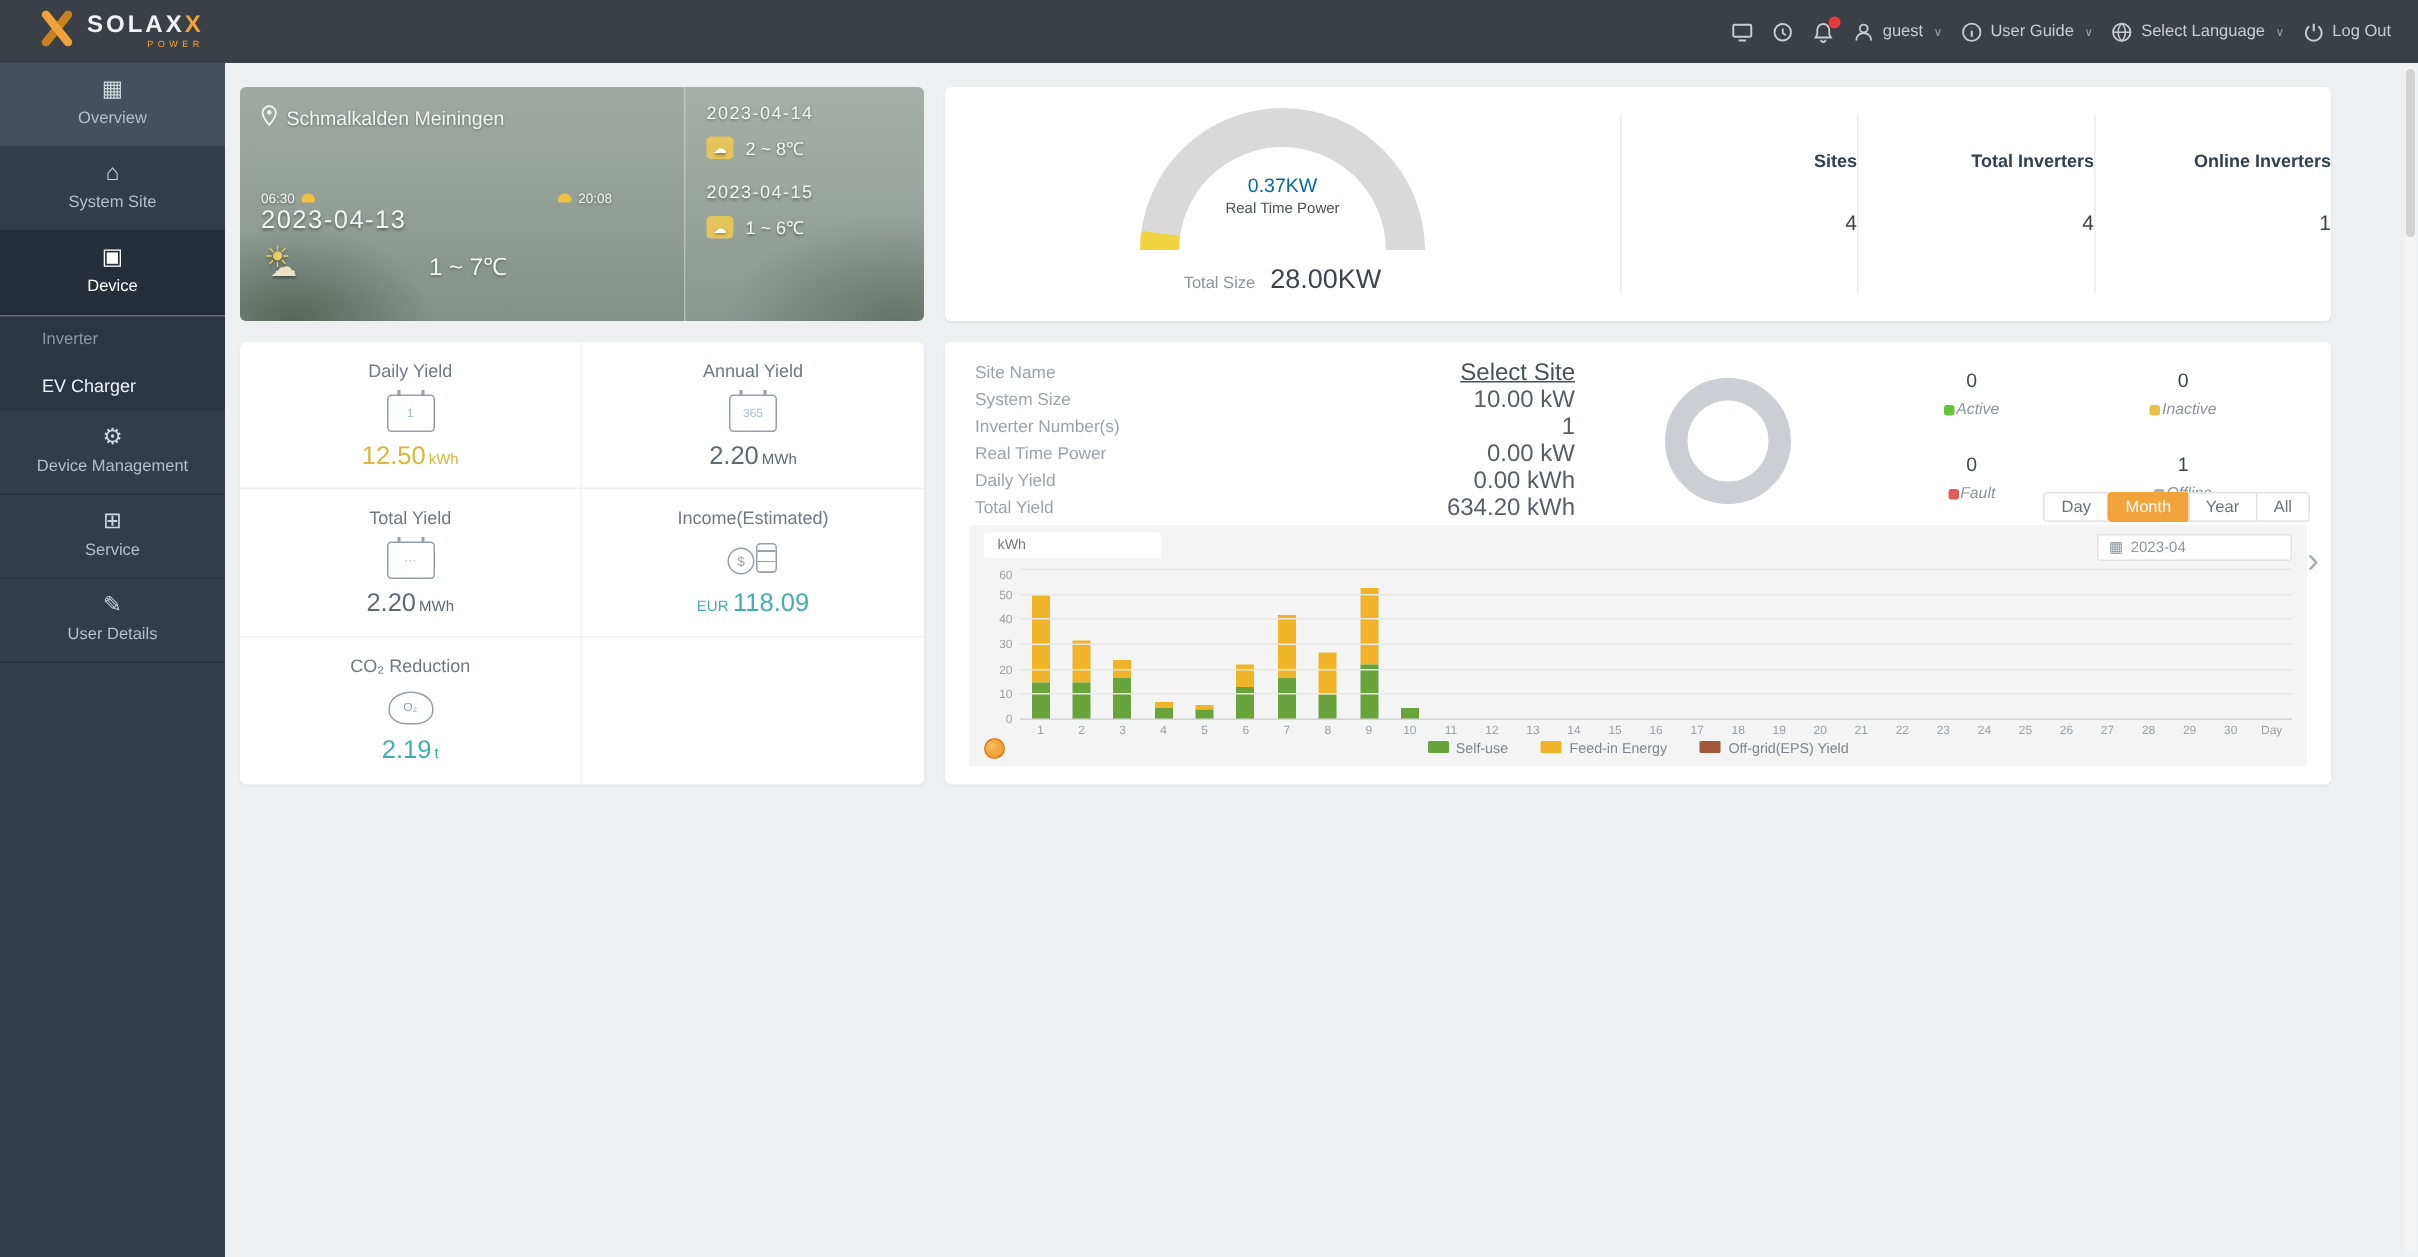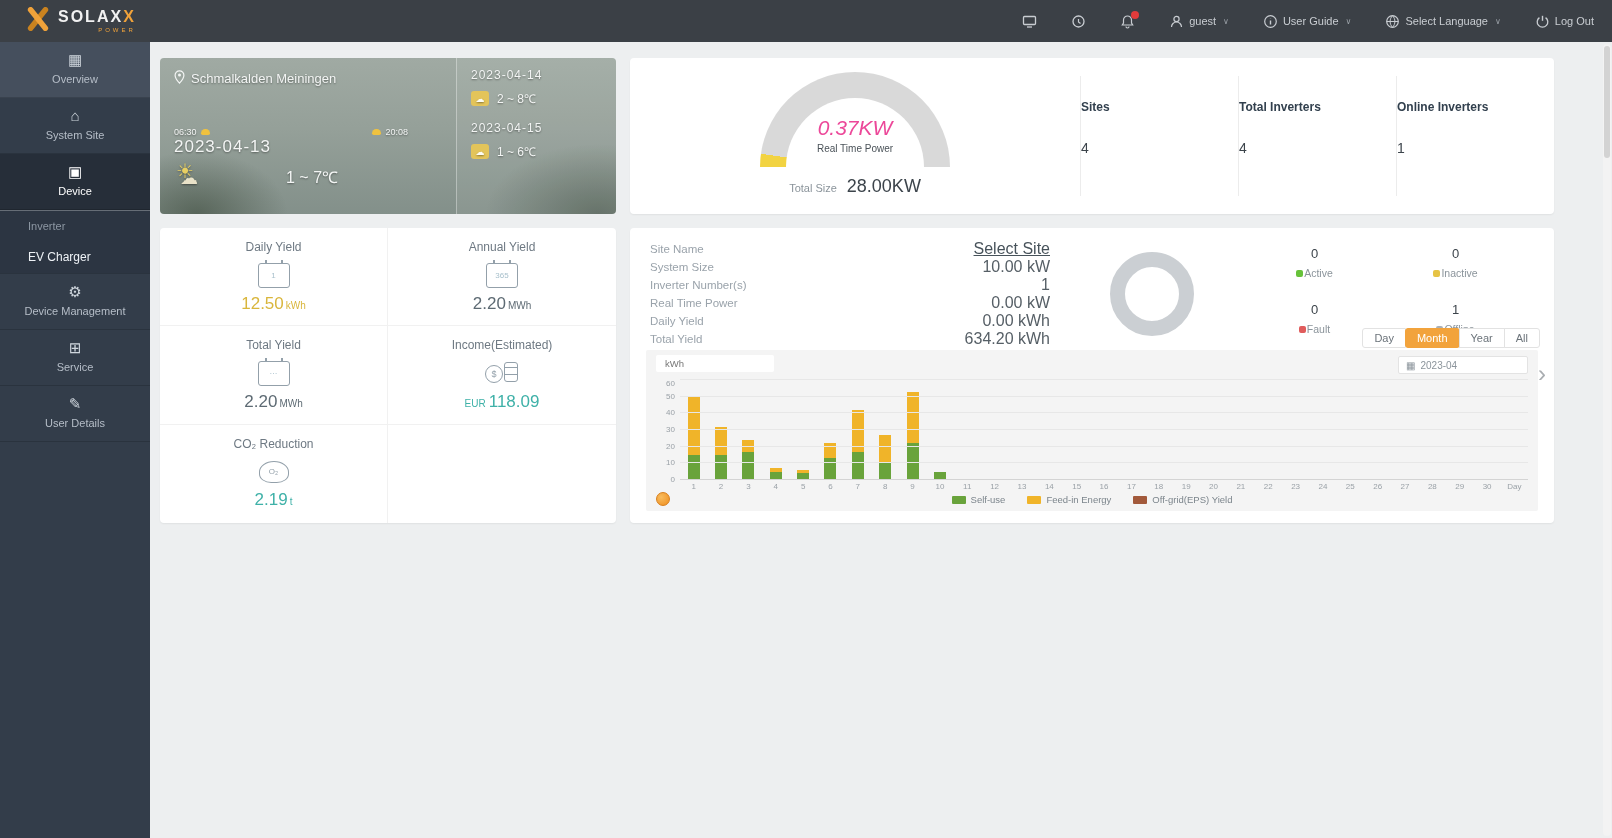--- a/index.html
+++ b/index.html
@@ -7,21 +7,21 @@
   body { font-family:"Liberation Sans", sans-serif; }
   #page { position:relative; width:1612px; height:838px; background:#edeff0; overflow:hidden; }
 
   
   #topbar { position:absolute; left:0; top:0; width:1612px; height:42px; background:#3b4046; display:flex; align-items:center; justify-content:space-between; padding:0 18px 0 26px; z-index:5; }
   .brand { display:flex; align-items:center; gap:8px; }
   .brand-text { line-height:1; }
   .brand-name { font-size:16px; font-weight:bold; letter-spacing:2px; color:#f2f2f2; }
   .brand-name b { color:#f0a23a; }
   .brand-sub { font-size:6px; color:#f0a23a; letter-spacing:3px; text-align:right; margin-top:2px; }
-  #topbar-right { display:flex; align-items:center; gap:34px; color:#c9cdd2; font-size:11px; }
+  #topbar-right { display:flex; align-items:center; gap:12px; color:#c9cdd2; font-size:11px; }
   .tb-item { display:flex; align-items:center; gap:5px; cursor:pointer; }
   .tb-ico { width:15px; height:15px; display:inline-block; position:relative; }
   .tb-ico svg { display:block; }
   .badge-dot { position:absolute; top:-3px; right:-4px; width:8px; height:8px; border-radius:50%; background:#e23b3b; }
   .caret { font-size:8px; color:#9aa0a7; margin-left:2px; }
 
   
   #sidebar { position:absolute; left:0; top:42px; width:150px; height:796px; background:#333d4a; }
   .side-item { padding:10px 4px 12px; text-align:center; color:#b6bec8; font-size:11px; cursor:pointer; border-bottom:1px solid rgba(0,0,0,.16); }
   .side-item .side-icon { font-size:15px; color:#cfd6dd; margin-bottom:6px; line-height:1; }
@@ -61,27 +61,27 @@
   .fc-temp { font-size:12px; }
 
   
   #card-gauge { left:630px; top:58px; width:924px; height:156px; display:flex; }
   #gauge-zone { flex:1; position:relative; display:flex; flex-direction:column; align-items:center; justify-content:flex-start; padding-top:14px; }
   .gauge-wrap { position:relative; width:190px; height:96px; overflow:hidden; }
   .gauge-arc { position:absolute; left:0; top:0; width:190px; height:190px; border-radius:50%;
     background:conic-gradient(from 270deg, #f2d341 0deg 8deg, #d9d9d9 8deg 180deg, transparent 180deg 360deg); }
   .gauge-hole { position:absolute; left:26px; top:26px; width:138px; height:138px; border-radius:50%; background:#ffffff; }
   .gauge-text { position:absolute; left:0; right:0; top:44px; text-align:center; }
-  .gauge-value { font-size:21px; color:#ec4899;font-style:italic; }
+  .gauge-value { font-size:13px; color:#0369a1; }
   .gauge-label { font-size:10px; color:#4a5258; margin-top:3px; }
   .gauge-total { margin-top:8px; display:flex; align-items:baseline; gap:10px; }
   .gauge-total-label { font-size:11px; color:#8b949b; }
   .gauge-total-value { font-size:18px; color:#3c444b; }
   #stats-row { display:flex; width:474px; padding:18px 0; }
-  .stat-col { flex:1; border-left:1px solid #ececec; text-align:left; padding-top:24px; }
+  .stat-col { flex:1; border-left:1px solid #ececec; text-align:right; padding-top:24px; }
   .stat-label { font-size:12px; color:#32404e; font-weight:bold; }
   .stat-value { font-size:14px; color:#3c444b; margin-top:26px; }
 
   
   #card-yield { left:160px; top:228px; width:456px; height:295px; }
   #yield-grid { display:grid; grid-template-columns:1fr 1fr; grid-template-rows:1fr 1fr 1fr; width:100%; height:100%; }
   .ycell { text-align:center; padding-top:12px; }
   .ycell:nth-child(odd) { border-right:1px solid #f1f1f1; }
   .ycell:nth-child(-n+4) { border-bottom:1px solid #f1f1f1; }
   .y-title { font-size:12px; color:#6e7983; }
@@ -102,21 +102,21 @@
   #site-top { display:flex; padding:12px 18px 0 20px; }
   #site-info-rows { width:400px; }
   .info-row { display:flex; justify-content:space-between; height:18px; align-items:center; }
   .info-label { font-size:11.5px; color:#9aa3ab; }
   .info-value { font-size:16px; color:#565f66; }
   .info-value.link { text-decoration:underline; color:#47525a; cursor:pointer; }
   #donut { width:84px; height:84px; border-radius:50%; border:15px solid #cbcfd3; margin:12px 40px 0 60px; }
   #status-grid { display:grid; grid-template-columns:1fr 1fr; column-gap:60px; row-gap:10px; padding:6px 40px 0 40px; flex:1; }
   .st-cell { text-align:center; }
   .st-num { font-size:13px; color:#3c444b; }
-  .st-label { display:flex; align-items:center; justify-content:center; gap:1px; margin-top:6px; font-size:10.5px; color:#8b949b; }
+  .st-label { display:flex; align-items:center; justify-content:center; gap:1px; margin-top:6px; font-size:10.5px; color:#8b949b;font-style:italic; }
   .st-dot { width:7px; height:7px; border-radius:2px; display:inline-block; }
 
   #range-buttons { position:absolute; right:14px; top:100px; display:flex; }
   .range-btn { font-size:11px; color:#6b737a; background:#fff; border:1px solid #e2e2e2; padding:3px 11px; cursor:pointer; margin-left:-1px; font-family:inherit; }
   .range-btn:first-child { border-radius:3px 0 0 3px; }
   .range-btn:last-child { border-radius:0 3px 3px 0; }
   .range-btn.sel { background:#f2a33c; border-color:#f2a33c; color:#fff; border-radius:3px; }
 
   #chart-box { position:absolute; left:16px; right:16px; top:122px; bottom:12px; background:#f4f4f4; border-radius:2px; }
   #unit-tab { position:absolute; left:10px; top:5px; width:118px; height:17px; background:#fff; border-radius:2px; font-size:9.5px; color:#777; line-height:17px; padding-left:9px; cursor:pointer; }
@@ -127,21 +127,21 @@
   #plot-area { position:relative; flex:1; height:100px; }
   .gridline { position:absolute; left:0; right:0; height:1px; background:#e7e7e7; }
   .gridline.base { background:#d4d4d4; }
   #bars-row { position:absolute; left:0; right:0; bottom:0; top:0; display:flex; }
   .slot { flex:1; position:relative; }
   .bar { position:absolute; bottom:0; left:50%; transform:translateX(-50%); width:12px; display:flex; flex-direction:column-reverse; }
   .seg { width:100%; }
   #xlabels { position:absolute; left:34px; right:10px; top:132px; display:flex; font-size:8px; color:#9aa1a7; }
   .xslot { flex:1; text-align:center; }
   #legend-row { position:absolute; left:0; right:0; bottom:6px; display:flex; justify-content:center; gap:22px; font-size:9.5px; color:#7c858c; }
-  .lg-item { display:flex; align-items:center; gap:5px; cursor:pointer; }
+  .lg-item { display:flex; gap:5px; cursor:pointer; }
   .lg-swatch { width:14px; height:8px; border-radius:1px; display:inline-block; }
   #chart-fab { position:absolute; left:10px; bottom:5px; width:14px; height:14px; border-radius:50%; background:radial-gradient(circle at 35% 35%, #f8bc5e, #ef8e1f); border:1px solid #d87f1b; cursor:pointer; }
 
   #panel-chevron { position:absolute; left:1538px; top:360px; font-size:24px; color:#a9adb1; cursor:pointer; }
   #scrollbar { position:absolute; right:1px; top:44px; width:8px; height:792px; background:#f3f3f3; border-radius:4px; }
   #scroll-thumb { position:absolute; top:2px; left:1px; width:6px; height:112px; background:#d3d3d3; border-radius:3px; }
 </style>
 </head>
 <body>
 

